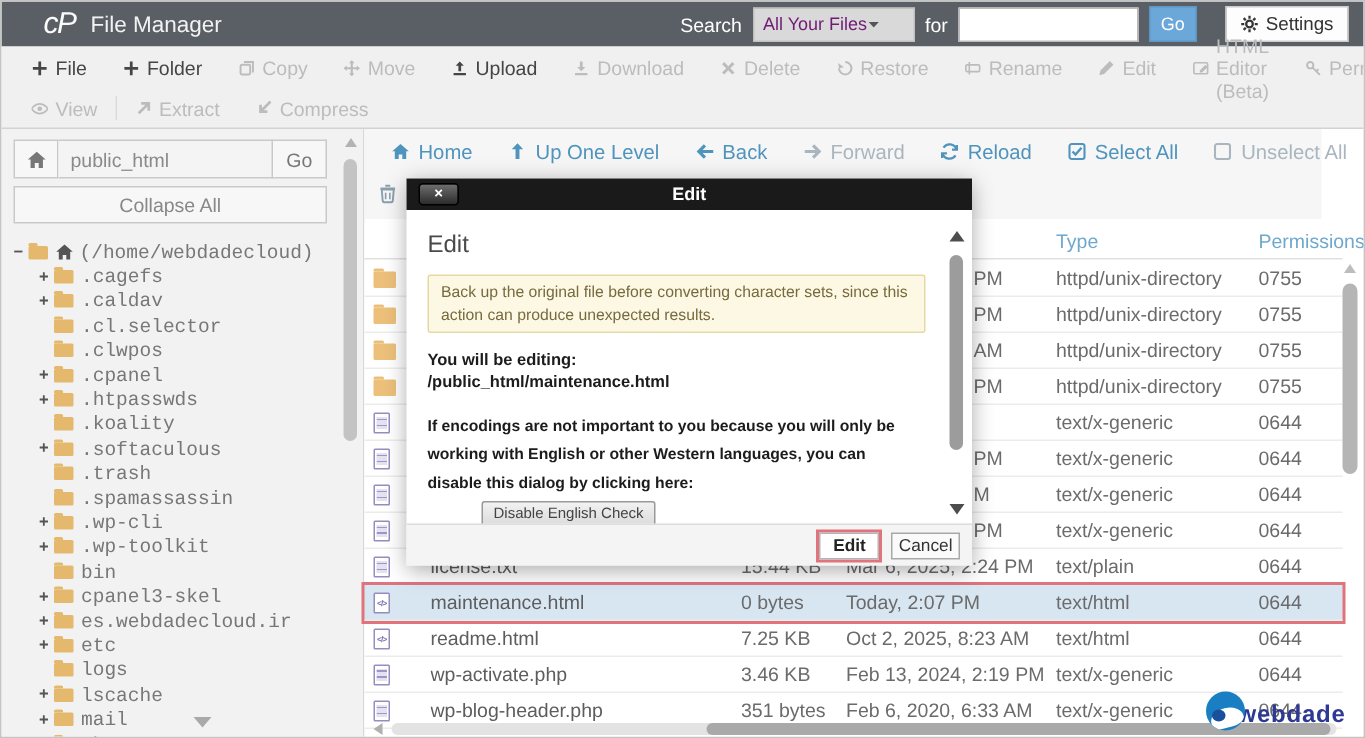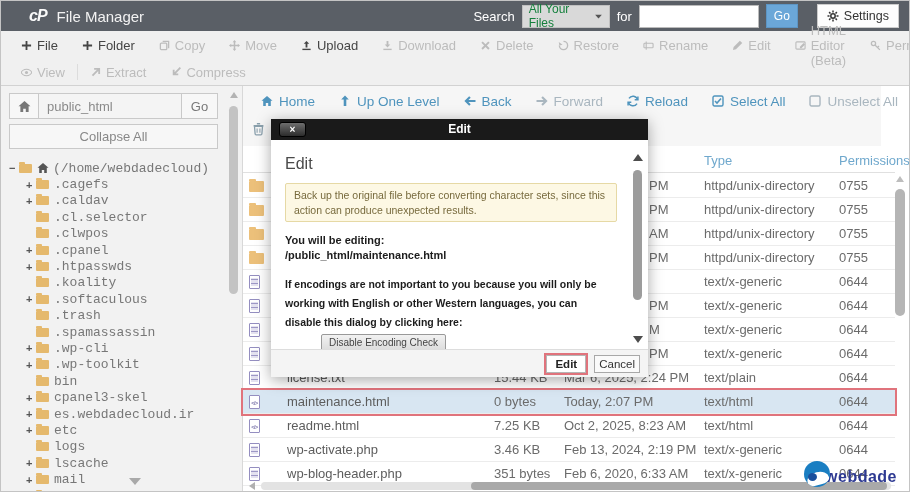--- a/index.html
+++ b/index.html
@@ -2,26 +2,26 @@
 <html><head>
 <meta charset="utf-8">
 <style>
   html,body{margin:0;padding:0;background:#e9e9e9;}
   .window{position:relative;width:910px;height:492px;background:#fff;border:1px solid #c4c4c4;box-sizing:border-box;
           font-family:"Liberation Sans",sans-serif;overflow:hidden;}
   *{box-sizing:border-box;}
 
   
   .app-header{height:30px;background:#5a5f66;display:flex;align-items:center;padding:0 10px;color:#fff;}
-  .logo{font-size:16px;font-weight:bold;font-style:italic;letter-spacing:-1px;margin:0 10px 0 18px;color:#fafafa;}
+  .logo{font-size:20px;font-weight:normal;font-style:italic;letter-spacing:-1px;margin:0 10px 0 18px;color:#fafafa;}
   .app-title{font-size:15px;font-weight:400;color:#f2f2f2;}
   .search-group{margin-left:auto;display:flex;align-items:center;gap:7px;}
   .search-label,.for-label{font-size:13px;color:#fff;}
-  .scope-select{width:88px;height:23px;background:#d9d9d9;color:#15803d;font-size:12px;display:flex;align-items:center;
-                padding:0 6px;justify-content:center;border:1px solid #c0c0c0;cursor:pointer;}
+  .scope-select{width:108px;height:23px;background:#d9d9d9;color:#701a75;font-size:12px;display:flex;align-items:center;
+                padding:0 6px;justify-content:flex-start;border:1px solid #c0c0c0;cursor:pointer;}
   .scope-select .chev svg{width:9px;height:9px;display:block;fill:#555;}
   .search-input{width:120px;height:23px;border:1px solid #bbb;background:#fff;font-size:12px;padding:0 5px;}
   .go-btn{width:32px;height:24px;background:#6ba7d8;color:#fff;border:1px solid #5d95c4;font-size:12px;cursor:pointer;}
   .settings-btn{height:24px;margin-left:12px;background:#fdfdfd;color:#333;border:1px solid #ccc;font-size:12.5px;
                 display:flex;align-items:center;gap:5px;padding:0 9px;cursor:pointer;}
   .settings-btn svg{width:12px;height:12px;display:block;stroke:#444;fill:#444;}
 
   
   .toolbar{background:#f0f0f0;border-bottom:1px solid #d2d2d2;}
   .tb-row{display:flex;align-items:center;height:28px;padding-left:8px;}
@@ -652,21 +652,21 @@
       <div class="dlg-close">×</div>
     </div>
     <div class="dlg-body">
       <div class="dlg-heading">Edit</div>
       <div class="warning-box">Back up the original file before converting character sets, since this action can produce unexpected results.</div>
       <div class="editing">
         <div>You will be editing:</div>
         <div>/public_html/maintenance.html</div>
       </div>
       <div class="enc-note">If encodings are not important to you because you will only be working with English or other Western languages, you can disable this dialog by clicking here:</div>
-      <button class="disable-btn">Disable Encoding Check</button>
+      <button class="disable-btn">Disable English Check</button>
       
       <div class="dlg-scroll">
         <div class="dlg-arrow-up"></div>
         <div class="dlg-thumb"></div>
         <div class="dlg-arrow-down"></div>
       </div>
     </div>
     <div class="dlg-footer">
       <button class="dlg-edit-btn">Edit</button>
       <button class="dlg-cancel-btn">Cancel</button>

